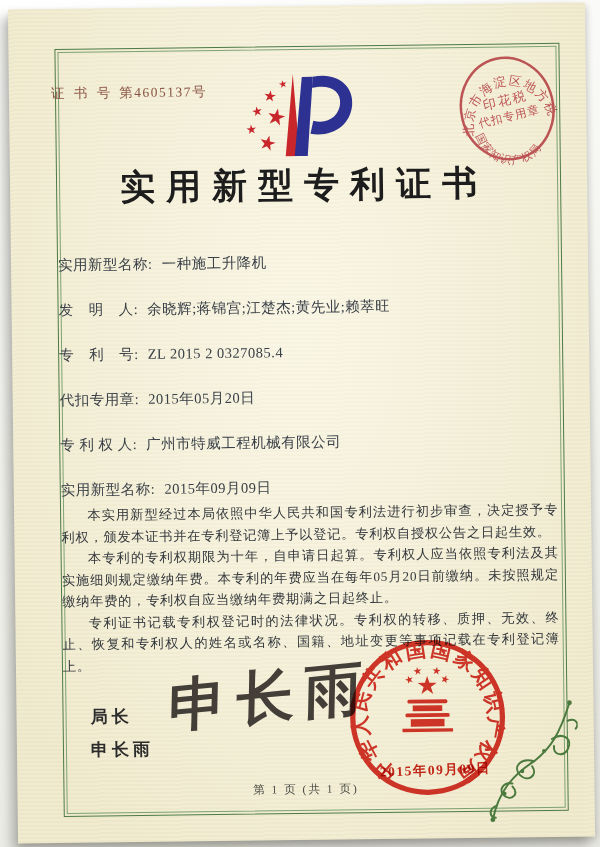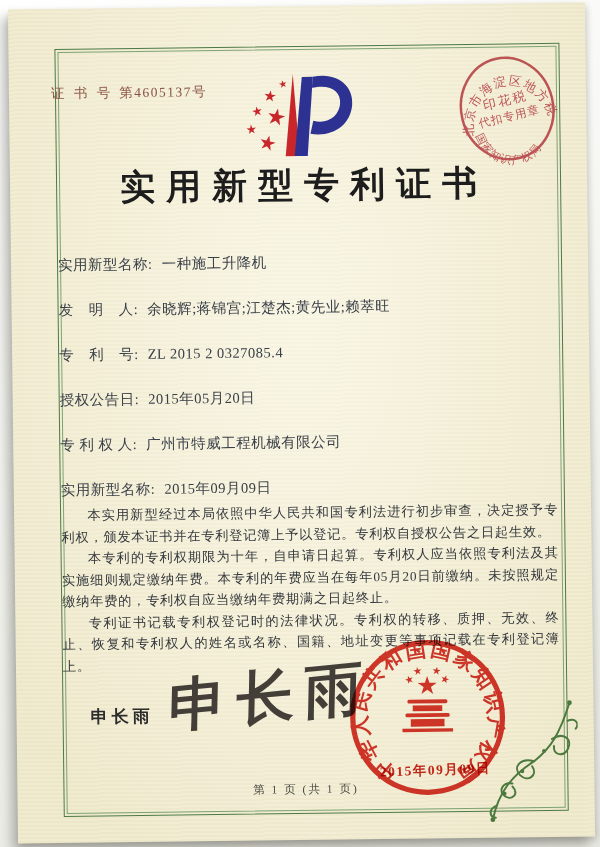--- a/index.html
+++ b/index.html
@@ -97,37 +97,38 @@
       <div class="field">
         <span>实用新型名称:</span><span class="val">一种施工升降机</span>
       </div>
       <div class="field">
         <span>发　明　人:</span><span class="val">余晓辉;蒋锦宫;江楚杰;黄先业;赖萃旺</span>
       </div>
       <div class="field">
         <span>专　利　号:</span><span class="val">ZL 2015 2 0327085.4</span>
       </div>
       <div class="field">
-        <span>授权公告日:</span><span class="val">2015年05月20日</span>
+        <span>代扣专用章:</span><span class="val">2015年05月20日</span>
       </div>
       <div class="field">
         <span>专 利 权 人:</span><span class="val">广州市特威工程机械有限公司</span>
       </div>
       <div class="field">
         <span>实用新型名称:</span><span class="val">2015年09月09日</span>
       </div>
     </div>
 
     <div class="paras">
       <p>本实用新型经过本局依照中华人民共和国专利法进行初步审查，决定授予专利权，颁发本证书并在专利登记簿上予以登记。专利权自授权公告之日起生效。</p>
       <p>本专利的专利权期限为十年，自申请日起算。专利权人应当依照专利法及其实施细则规定缴纳年费。本专利的年费应当在每年05月20日前缴纳。未按照规定缴纳年费的，专利权自应当缴纳年费期满之日起终止。</p>
       <p>专利证书记载专利权登记时的法律状况。专利权的转移、质押、无效、终止、恢复和专利权人的姓名或名称、国籍、地址变更等事项记载在专利登记簿上。</p>
     </div>
 
     <div class="signer">
+      <div>局长</div>
       <div>申长雨</div>
     </div>
     <div class="sig-script">申长雨</div>
 
     <svg class="seal" viewBox="0 0 150 150">
       <defs>
         <path id="sealArc" d="M 46,125.2 A 58,58 0 1 1 104,125.2" fill="none"></path>
       </defs>
       <circle cx="75" cy="75" r="71" fill="none" stroke="#d5281e" stroke-width="5"></circle>
       <text font-size="19.5" font-weight="bold" fill="#d5281e" letter-spacing="2.5">

